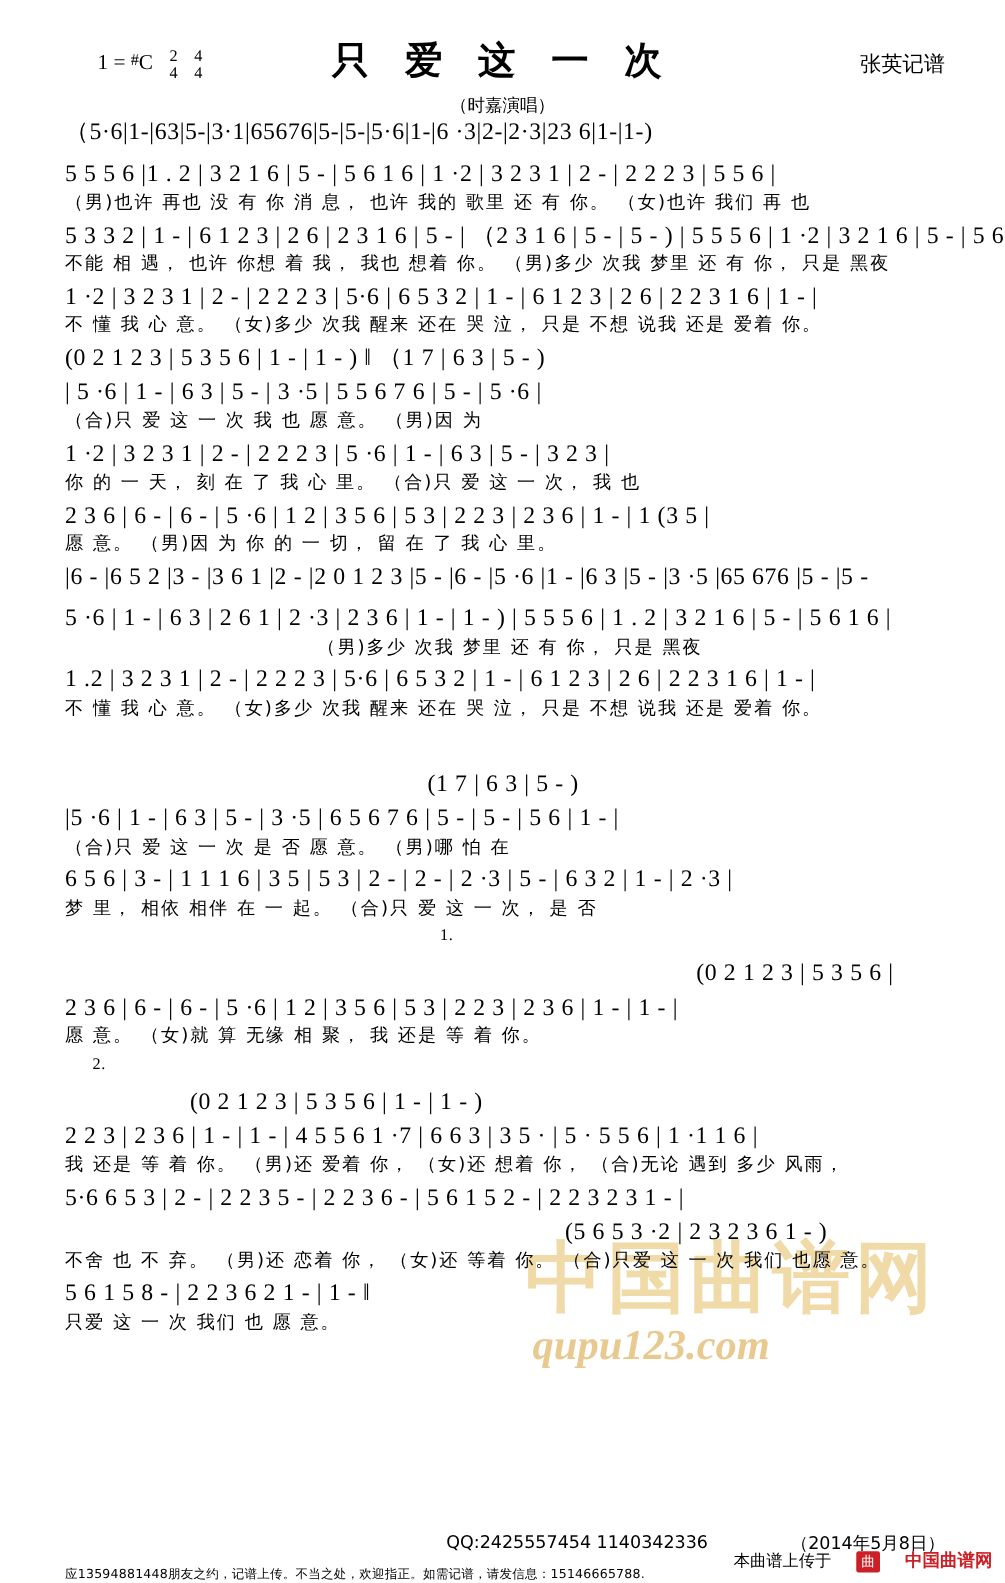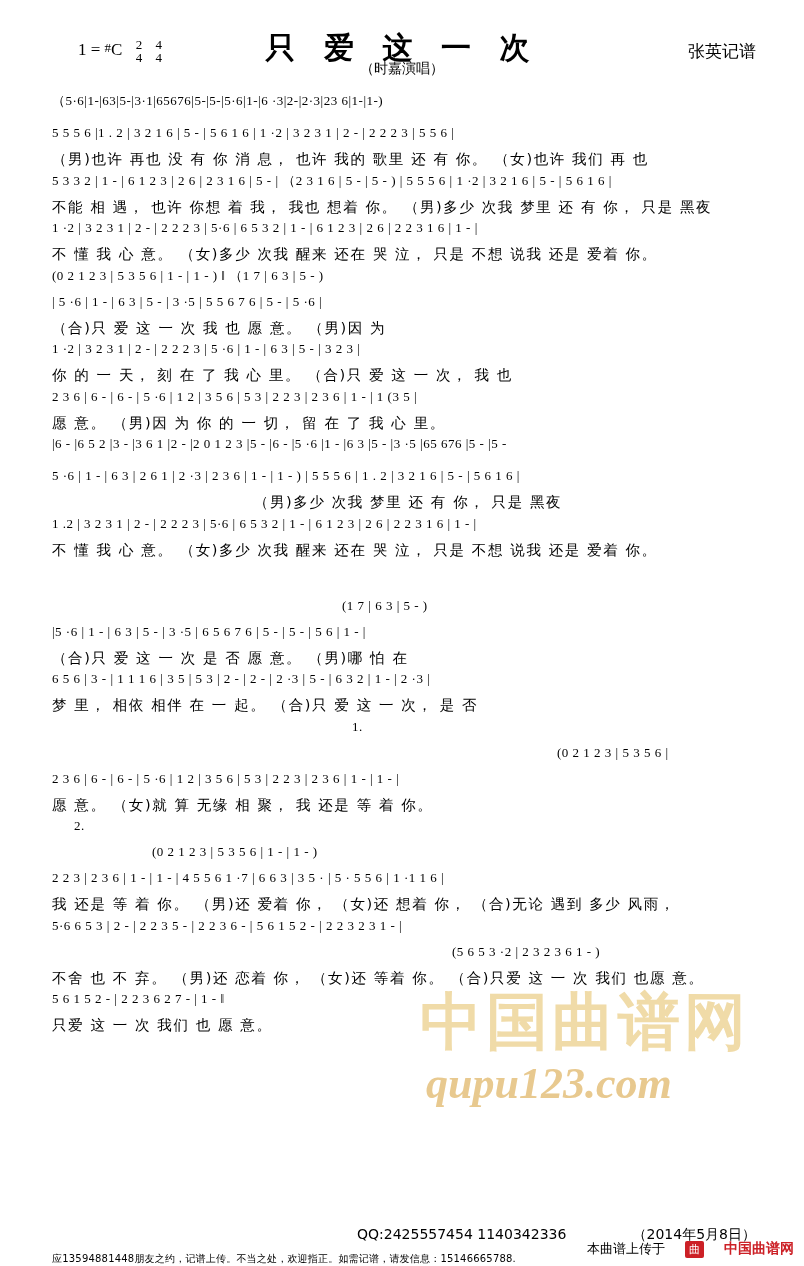--- a/index.html
+++ b/index.html
@@ -39,21 +39,21 @@
     font-weight: bold;
     color: #f0dba8;
     letter-spacing: 4px;
     font-family: "DejaVu Sans", sans-serif;
     white-space: nowrap;
   }
   .wm-en {
     position: absolute;
     left: 6px;
     top: 78px;
-    font-size: 44px;
+    font-size: 34px;
     font-style: italic;
     font-weight: bold;
     color: #e8c98f;
     font-family: "Liberation Serif", serif;
     white-space: nowrap;
   }
   .content {
     position: relative;
     z-index: 2;
   }
@@ -88,39 +88,39 @@
     text-align: center;
     font-size: 30px;
     font-weight: bold;
     letter-spacing: 9px;
     font-family: "DejaVu Sans", sans-serif;
   }
   .singer {
     position: absolute;
     left: 0;
     right: 0;
-    top: 60px;
+    top: 76px;
     text-align: center;
     font-size: 14px;
     font-family: "DejaVu Sans", sans-serif;
   }
   .composer {
     position: absolute;
     right: 48px;
     top: 40px;
     font-size: 17px;
     font-family: "DejaVu Sans", sans-serif;
   }
   
   .system {
     position: relative;
     margin: 0 46px 0 52px;
   }
   .mline {
-    font-size: 13px;
+    font-size: 19px;
     font-family: "Liberation Serif", serif;
     letter-spacing: 0.5px;
     white-space: nowrap;
     line-height: 1.45;
     min-height: 26px;
   }
   .lyric {
     font-size: 14.5px;
     font-family: "DejaVu Sans", sans-serif;
     letter-spacing: 1.6px;
@@ -282,21 +282,21 @@
       <div class="lyric">我 还是 等 着 你。 （男)还 爱着 你， （女)还 想着 你， （合)无论 遇到 多少 风雨，</div>
     </div>
 
     <div class="system">
       <div class="mline">5·6 6 5 3 | 2 - | 2 2 3 5 - | 2 2 3 6 - | 5 6 1 5 2 - | 2 2 3 2 3 1 - |</div>
       <div class="mline" style="padding-left:400px;">(5 6 5 3 ·2 | 2 3 2 3 6 1 - )</div>
       <div class="lyric">不舍 也 不 弃。 （男)还 恋着 你， （女)还 等着 你。 （合)只爱 这 一 次 我们 也愿 意。</div>
     </div>
 
     <div class="system">
-      <div class="mline">5 6 1 5 2 - | 2 2 3 6 2 7 - | 1 - ‖</div>
+      <div class="mline">5 6 1 5 8 - | 2 2 3 6 2 1 - | 1 - ‖</div>
       <div class="lyric">只爱 这 一 次 我们 也 愿 意。</div>
     </div>
 
   </div>
 
   <div class="footer">
     <div class="qq-row">
       <span class="qq-left">QQ:2425557454 1140342336</span>
       <span class="qq-right">（2014年5月8日）</span>
     </div>

